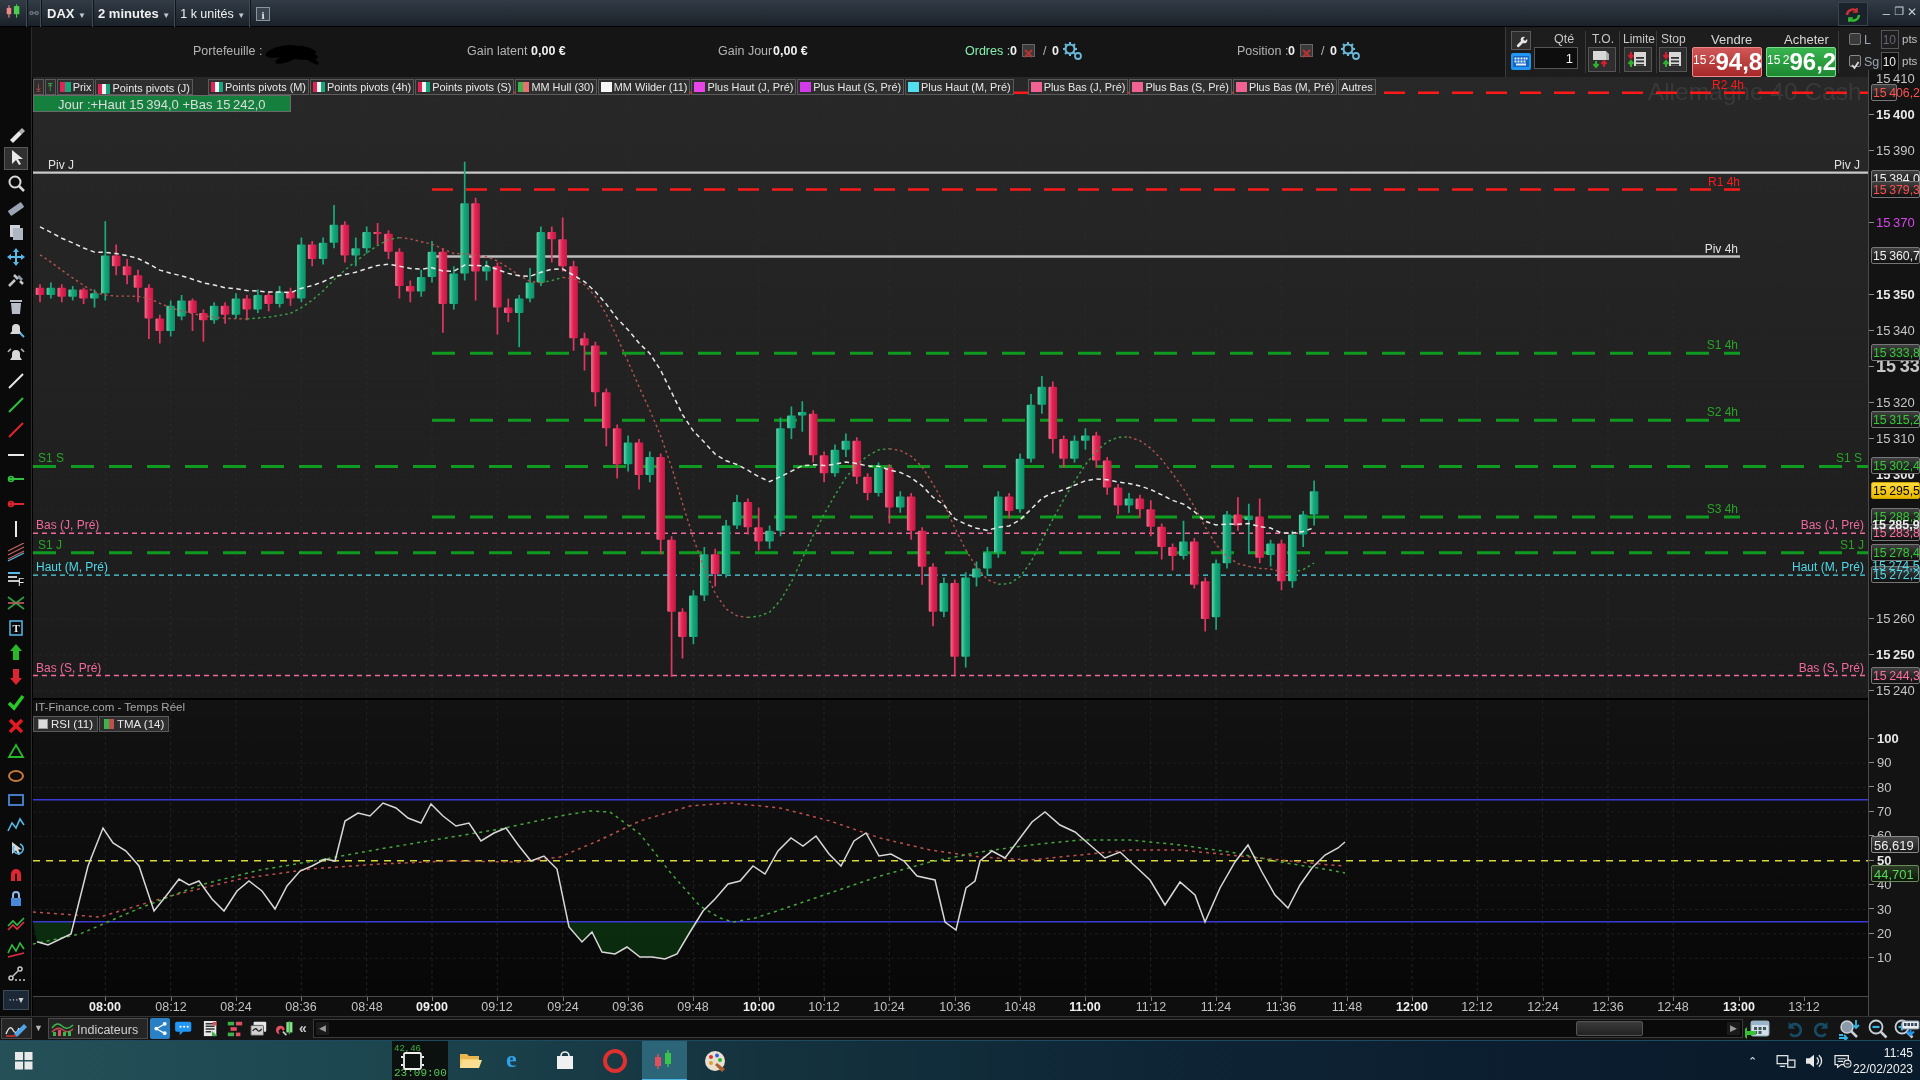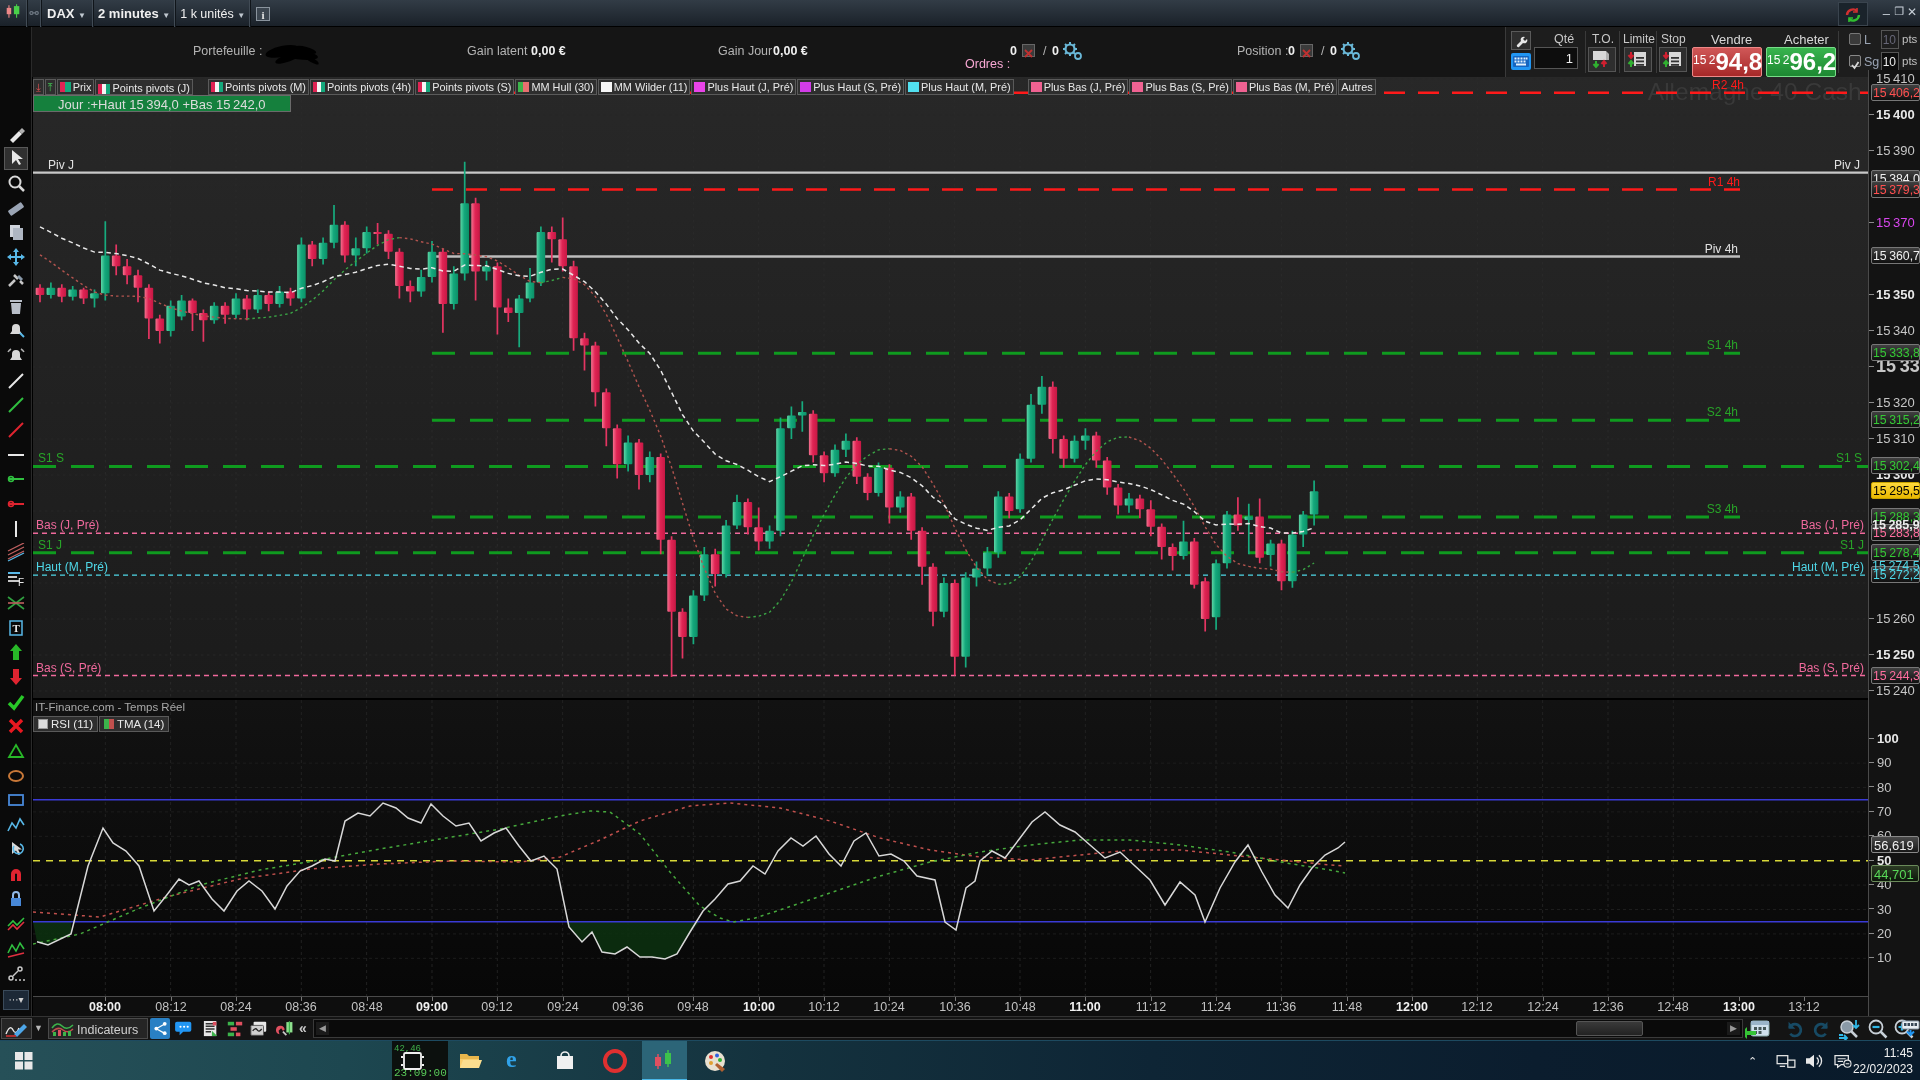--- a/index.html
+++ b/index.html
@@ -249,21 +249,21 @@
         <ellipse cx="50" cy="20" rx="26" ry="6" transform="rotate(8 50 20)"></ellipse>
         <ellipse cx="38" cy="24" rx="18" ry="5" transform="rotate(-20 38 24)"></ellipse>
         <ellipse cx="60" cy="14" rx="14" ry="4" transform="rotate(15 60 14)"></ellipse>
         <ellipse cx="68" cy="27" rx="10" ry="3" transform="rotate(30 68 27)"></ellipse>
       </g>
     </svg>
     <div style="position:absolute;left:467px;top:17px;font-size:12.5px;color:#b4b4b4;font-weight:normal;white-space:nowrap">Gain latent :</div>
     <div style="position:absolute;left:531px;top:17px;font-size:12.5px;color:#f0f0f0;font-weight:bold;white-space:nowrap">0,00 €</div>
     <div style="position:absolute;left:718px;top:17px;font-size:12.5px;color:#b4b4b4;font-weight:normal;white-space:nowrap">Gain Jour :</div>
     <div style="position:absolute;left:773px;top:17px;font-size:12.5px;color:#f0f0f0;font-weight:bold;white-space:nowrap">0,00 €</div>
-    <div style="position:absolute;left:965px;top:30px;font-size:12.5px;color:#f9a8d4;font-weight:normal;white-space:nowrap">Ordres :</div>
+    <div style="position:absolute;left:965px;top:17px;font-size:12.5px;color:#86efac;font-weight:normal;white-space:nowrap">Ordres :</div>
     <div style="position:absolute;left:1010px;top:17px;font-size:12.5px;color:#f0f0f0;font-weight:bold;white-space:nowrap">0</div>
     <div style="position:absolute;left:1022px;top:17px;width:13px;height:13px;background:#3a3a3a;border:1px solid #666"><svg width="11" height="11">
         <path d="M2 2 L9 9 M9 2 L2 9" stroke="#c03030" stroke-width="1.8"></path>
       </svg></div>
     <div style="position:absolute;left:1043px;top:17px;font-size:12.5px;color:#b4b4b4;font-weight:normal;white-space:nowrap">/</div>
     <div style="position:absolute;left:1052px;top:17px;font-size:12.5px;color:#f0f0f0;font-weight:bold;white-space:nowrap">0</div>
     <svg style="position:absolute;left:1062px;top:14px" width="22" height="20">
       <g fill="#6ab8d8">
         <circle cx="8" cy="8" r="4.5" fill="none" stroke="#6ab8d8" stroke-width="2.2"></circle>
         <g stroke="#6ab8d8" stroke-width="2">
@@ -601,21 +601,21 @@
     <div style="position:absolute;left:7px;top:325px;font-size:13px;font-weight:normal;color:#c6c6c6;white-space:nowrap">15 320</div>
     <div style="position:absolute;left:0;top:368px;width:5px;height:1px;background:#8a8a8a"></div>
     <div style="position:absolute;left:7px;top:361px;font-size:13px;font-weight:normal;color:#c6c6c6;white-space:nowrap">15 310</div>
     <div style="position:absolute;left:0;top:548px;width:5px;height:1px;background:#8a8a8a"></div>
     <div style="position:absolute;left:7px;top:541px;font-size:13px;font-weight:normal;color:#c6c6c6;white-space:nowrap">15 260</div>
     <div style="position:absolute;left:0;top:584px;width:5px;height:1px;background:#8a8a8a"></div>
     <div style="position:absolute;left:7px;top:577px;font-size:13px;font-weight:bold;color:#e8e8e8;white-space:nowrap">15 250</div>
     <div style="position:absolute;left:0;top:620px;width:5px;height:1px;background:#8a8a8a"></div>
     <div style="position:absolute;left:7px;top:613px;font-size:13px;font-weight:normal;color:#c6c6c6;white-space:nowrap">15 240</div>
     <div style="position:absolute;left:7px;top:1px;font-size:13px;color:#c6c6c6;white-space:nowrap">15 410</div>
-    <div style="position:absolute;left:2px;top:14px;width:49px;height:17px;line-height:17px;font-size:12.3px;text-align:left;padding-left:1px;white-space:nowrap;border:1px solid #777;border-radius:2px;color:#ff5050;background:linear-gradient(#404040,#101010);">15 406,2</div>
+    <div style="position:absolute;left:2px;top:14px;width:26px;height:17px;line-height:17px;font-size:12.3px;text-align:left;padding-left:1px;white-space:nowrap;border:1px solid #777;border-radius:2px;color:#ff5050;background:linear-gradient(#404040,#101010);">15 406,2</div>
     <div style="position:absolute;left:2px;top:94px;width:49px;height:17px;line-height:17px;font-size:12.3px;text-align:left;padding-left:1px;white-space:nowrap;border:1px solid #777;border-radius:2px;color:#f0f0f0;background:linear-gradient(#404040,#101010);margin-top:6px;">15 384,0</div>
     <div style="position:absolute;left:2px;top:111px;width:49px;height:17px;line-height:17px;font-size:12.3px;text-align:left;padding-left:1px;white-space:nowrap;border:1px solid #777;border-radius:2px;color:#ff5050;background:linear-gradient(#404040,#101010);">15 379,3</div>
     <div style="position:absolute;left:2px;top:177px;width:49px;height:17px;line-height:17px;font-size:12.3px;text-align:left;padding-left:1px;white-space:nowrap;border:1px solid #777;border-radius:2px;color:#f0f0f0;background:linear-gradient(#404040,#101010);">15 360,7</div>
     <div style="position:absolute;left:2px;top:274px;width:49px;height:17px;line-height:17px;font-size:12.3px;text-align:left;padding-left:1px;white-space:nowrap;border:1px solid #777;border-radius:2px;color:#35c935;background:linear-gradient(#404040,#101010);">15 333,8</div>
     <div style="position:absolute;left:2px;top:341px;width:49px;height:17px;line-height:17px;font-size:12.3px;text-align:left;padding-left:1px;white-space:nowrap;border:1px solid #777;border-radius:2px;color:#35c935;background:linear-gradient(#404040,#101010);">15 315,2</div>
     <div style="position:absolute;left:7px;top:397px;font-size:13px;font-weight:bold;color:#e8e8e8;white-space:nowrap">15 300</div>
     <div style="position:absolute;left:2px;top:387px;width:49px;height:17px;line-height:17px;font-size:12.3px;text-align:left;padding-left:1px;white-space:nowrap;border:1px solid #777;border-radius:2px;color:#35c935;background:linear-gradient(#404040,#101010);">15 302,4</div>
     <div style="position:absolute;left:2px;top:412px;width:49px;height:17px;line-height:17px;font-size:12.3px;text-align:left;padding-left:1px;white-space:nowrap;border:1px solid #c9a400;border-radius:2px;color:#000;background:linear-gradient(#ffd93d,#e8b800);">15 295,5</div>
     <div style="position:absolute;left:2px;top:438px;width:49px;height:17px;line-height:17px;font-size:12.3px;text-align:left;padding-left:1px;white-space:nowrap;border:1px solid #777;border-radius:2px;color:#35c935;background:linear-gradient(#404040,#101010);">15 288,3</div>
     <div style="position:absolute;left:2px;top:454px;width:49px;height:17px;line-height:17px;font-size:12.3px;text-align:left;padding-left:1px;white-space:nowrap;border:1px solid #777;border-radius:2px;color:#ff6e9e;background:linear-gradient(#404040,#101010);">15 283,8</div>

